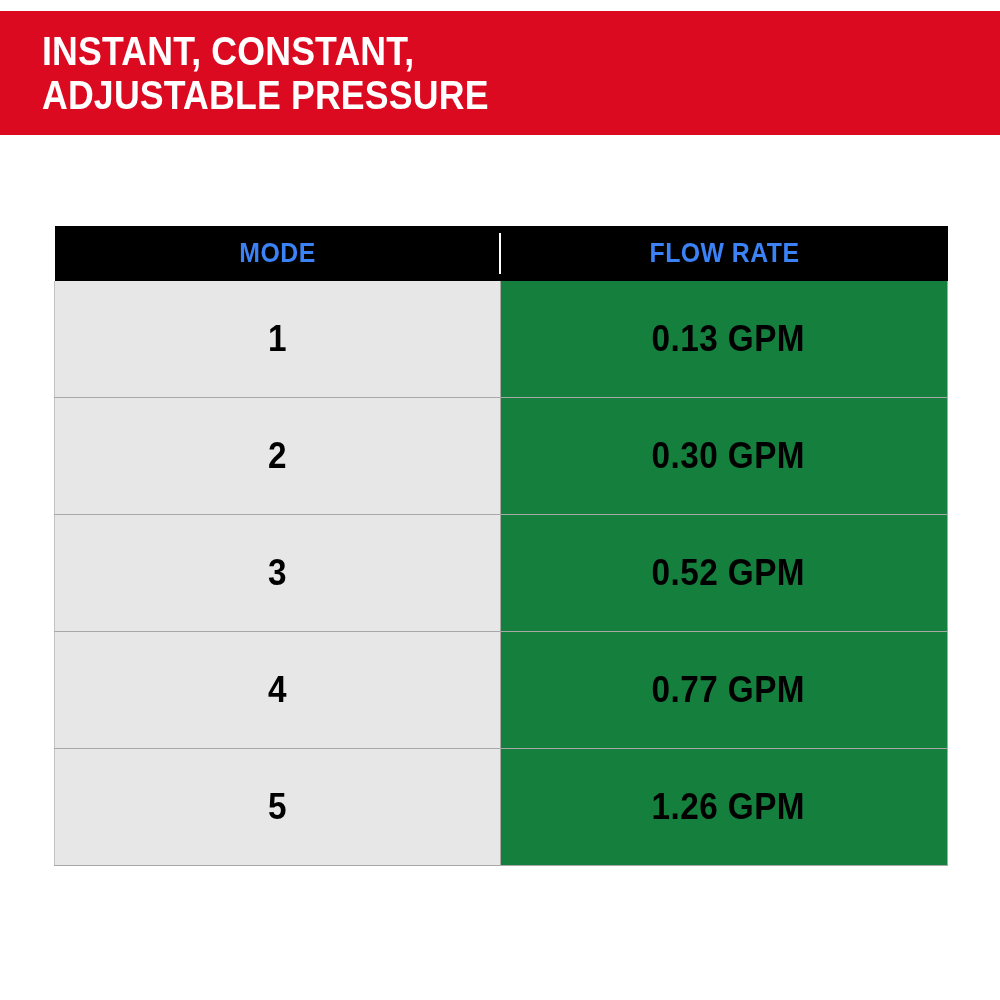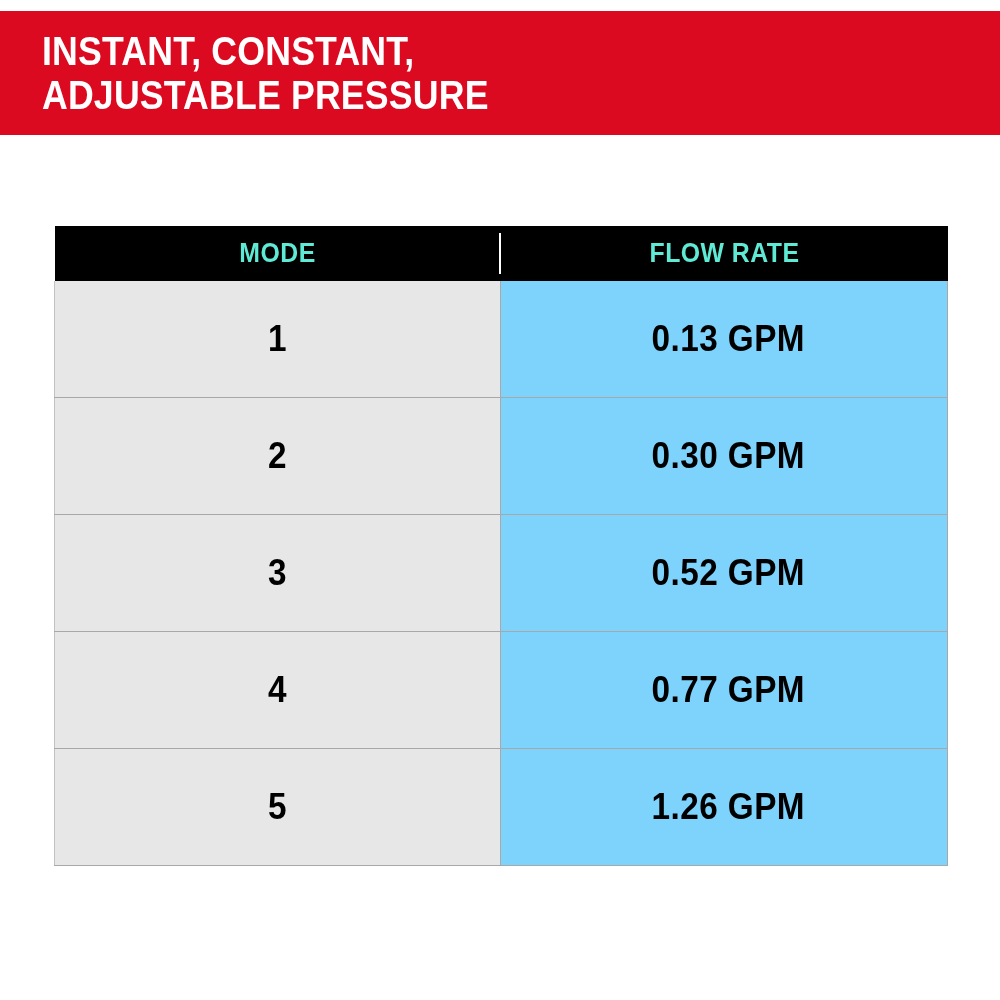--- a/index.html
+++ b/index.html
@@ -59,21 +59,21 @@
     border-collapse: collapse;
     table-layout: fixed;
   }
 
   .spec-table col.col-mode { width: 446px; }
   .spec-table col.col-flow { width: 447px; }
 
   
   .spec-table thead th {
     background: #000000;
-    color: #5eead4;
+    color: #3b82f6;
     height: 55px;
     font-size: 27px;
     font-weight: 700;
     letter-spacing: 0.5px;
     text-transform: uppercase;
     text-align: center;
     vertical-align: middle;
     padding: 0;
     border: none;
     position: relative;
@@ -102,21 +102,21 @@
     font-weight: 700;
     color: #000000;
     border-bottom: 1px solid #a8a8a8;
     border-right: 1px solid #a8a8a8;
   }
   .spec-table tbody td.cell-mode {
     background: #e7e7e7;
     border-left: 1px solid #c2c2c2;
   }
   .spec-table tbody td.cell-flow {
-    background: #7dd3fc;
+    background: #15803d;
     padding-left: 8px;
   }
   .cell-text {
     display: inline-block;
     transform: scaleX(0.9);
     letter-spacing: 0.5px;
   }
 </style>
 </head>
 <body>

